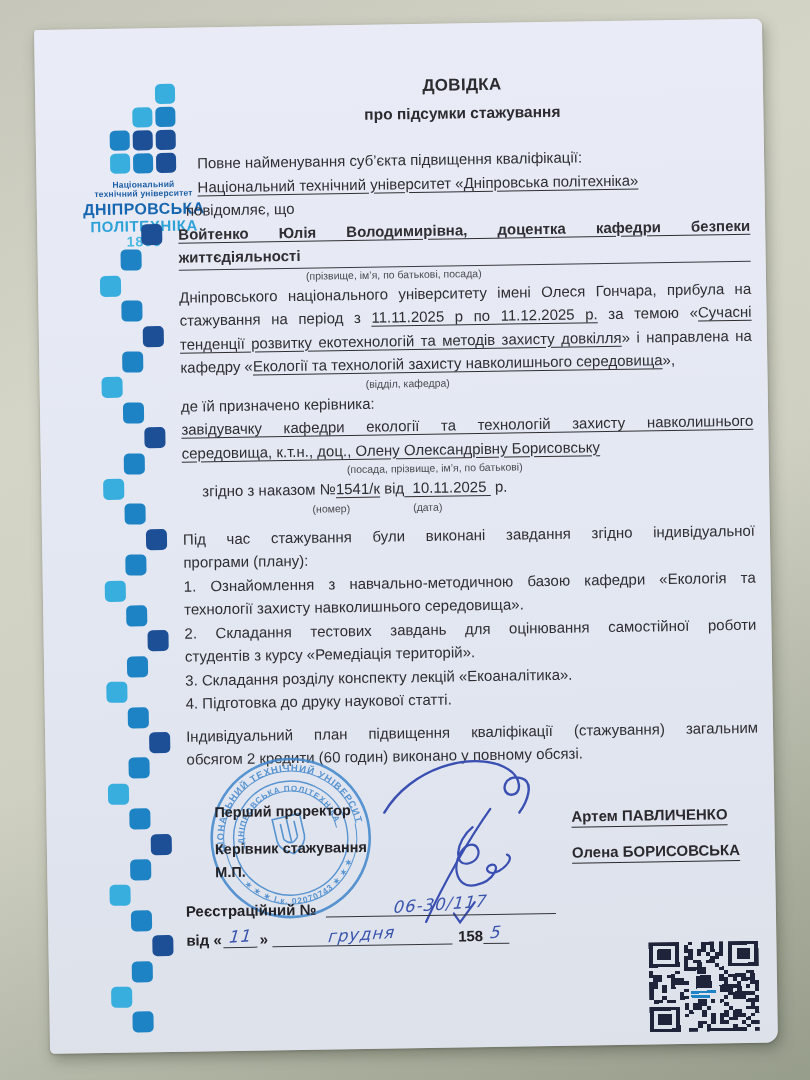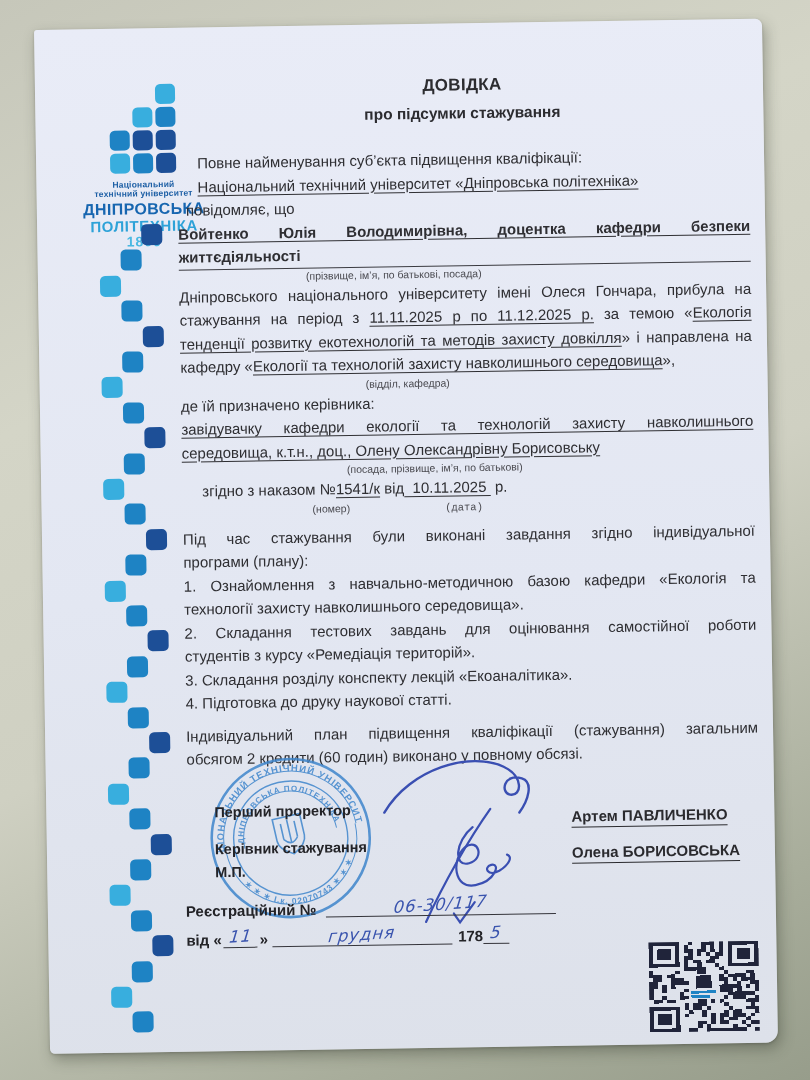--- a/index.html
+++ b/index.html
@@ -129,32 +129,32 @@
 
   <div class="doc-body">
     <div class="line ind20">Повне найменування суб’єкта підвищення кваліфікації:</div>
     <div class="line ind20"><span class="u">Національний технічний університет  «Дніпровська політехніка»</span></div>
     <div class="line ind8">повідомляє, що</div>
     <div class="line j b u">Войтенко Юлія Володимирівна, доцентка кафедри безпеки</div>
     <div class="line b fullline">життєдіяльності</div>
     <div class="caption" style="margin-left:127px;">(прізвище, ім’я, по батькові, посада)</div>
 
     <div class="line j">Дніпровського національного університету імені Олеся Гончара, прибула на</div>
-    <div class="line j"><span>стажування на період з </span><span class="u">11.11.2025 р по 11.12.2025 р.</span><span> за темою «</span><span class="u">Екологія</span></div>
+    <div class="line j"><span>стажування на період з </span><span class="u">11.11.2025 р по 11.12.2025 р.</span><span> за темою «</span><span class="u">Сучасні</span></div>
     <div class="line j"><span class="u">тенденції розвитку екотехнологій та методів захисту довкілля</span><span>» і направлена на</span></div>
     <div class="line"><span>кафедру «</span><span class="u">Екології та технологій захисту навколишнього середовища</span><span>»,</span></div>
     <div class="caption" style="margin-left:185px;">(відділ, кафедра)</div>
 
     <div class="line">де їй призначено керівника:</div>
     <div class="line j u">завідувачку кафедри екології та технологій захисту навколишнього</div>
     <div class="line"><span class="u">середовища, к.т.н., доц., Олену Олександрівну Борисовську</span></div>
     <div class="caption" style="margin-left:165px;">(посада, прізвище, ім’я, по батькові)</div>
 
     <div class="line ind20"><span>згідно з наказом №</span><span class="u">1541/к</span><span> від</span><span class="u">&nbsp;&nbsp;10.11.2025&nbsp;</span><span>&nbsp;р.</span></div>
-    <div class="caption"><span style="margin-left:130px;display:inline-block;">(номер)</span><span style="margin-left:95px;display:inline-block;font-family:Liberation Mono, monospace;">(дата)</span></div>
+    <div class="caption"><span style="margin-left:130px;display:inline-block;">(номер)</span><span style="margin-left:63px;display:inline-block;">(дата)</span></div>
 
     <div class="sp8"></div>
     <div class="line j">Під час стажування були виконані завдання згідно індивідуальної</div>
     <div class="line">програми (плану):</div>
     <div class="line j">1. Ознайомлення з навчально-методичною базою кафедри «Екологія та</div>
     <div class="line">технології захисту навколишнього середовища».</div>
     <div class="line j">2. Складання тестових завдань для оцінювання самостійної роботи</div>
     <div class="line">студентів з курсу «Ремедіація територій».</div>
     <div class="line">3. Складання розділу конспекту лекцій «Екоаналітика».</div>
     <div class="line">4. Підготовка до друку наукової статті.</div>
@@ -207,21 +207,21 @@
   <div class="reg">
     <div class="reg-row">
       <span>Реєстраційний №</span>
       <span class="blank w230"><i class="hw">06-30/117</i></span>
     </div>
     <div class="reg-row">
       <span>від «</span>
       <span class="blank w34"><i class="hw">11</i></span>
       <span>»</span>
       <span class="blank w180"><i class="hw">грудня</i></span>
-      <span>178</span>
+      <span>158</span>
       <span class="blank w26"><i class="hw">5</i></span>
     </div>
   </div>
 
   <svg class="qr" width="110" height="90" viewBox="0 0 25 25" preserveAspectRatio="none" shape-rendering="crispEdges">
       <rect x="0" y="0" width="1" height="1" fill="#20243a"></rect>
       <rect x="0" y="1" width="1" height="1" fill="#20243a"></rect>
       <rect x="0" y="2" width="1" height="1" fill="#20243a"></rect>
       <rect x="0" y="3" width="1" height="1" fill="#20243a"></rect>
       <rect x="0" y="4" width="1" height="1" fill="#20243a"></rect>

